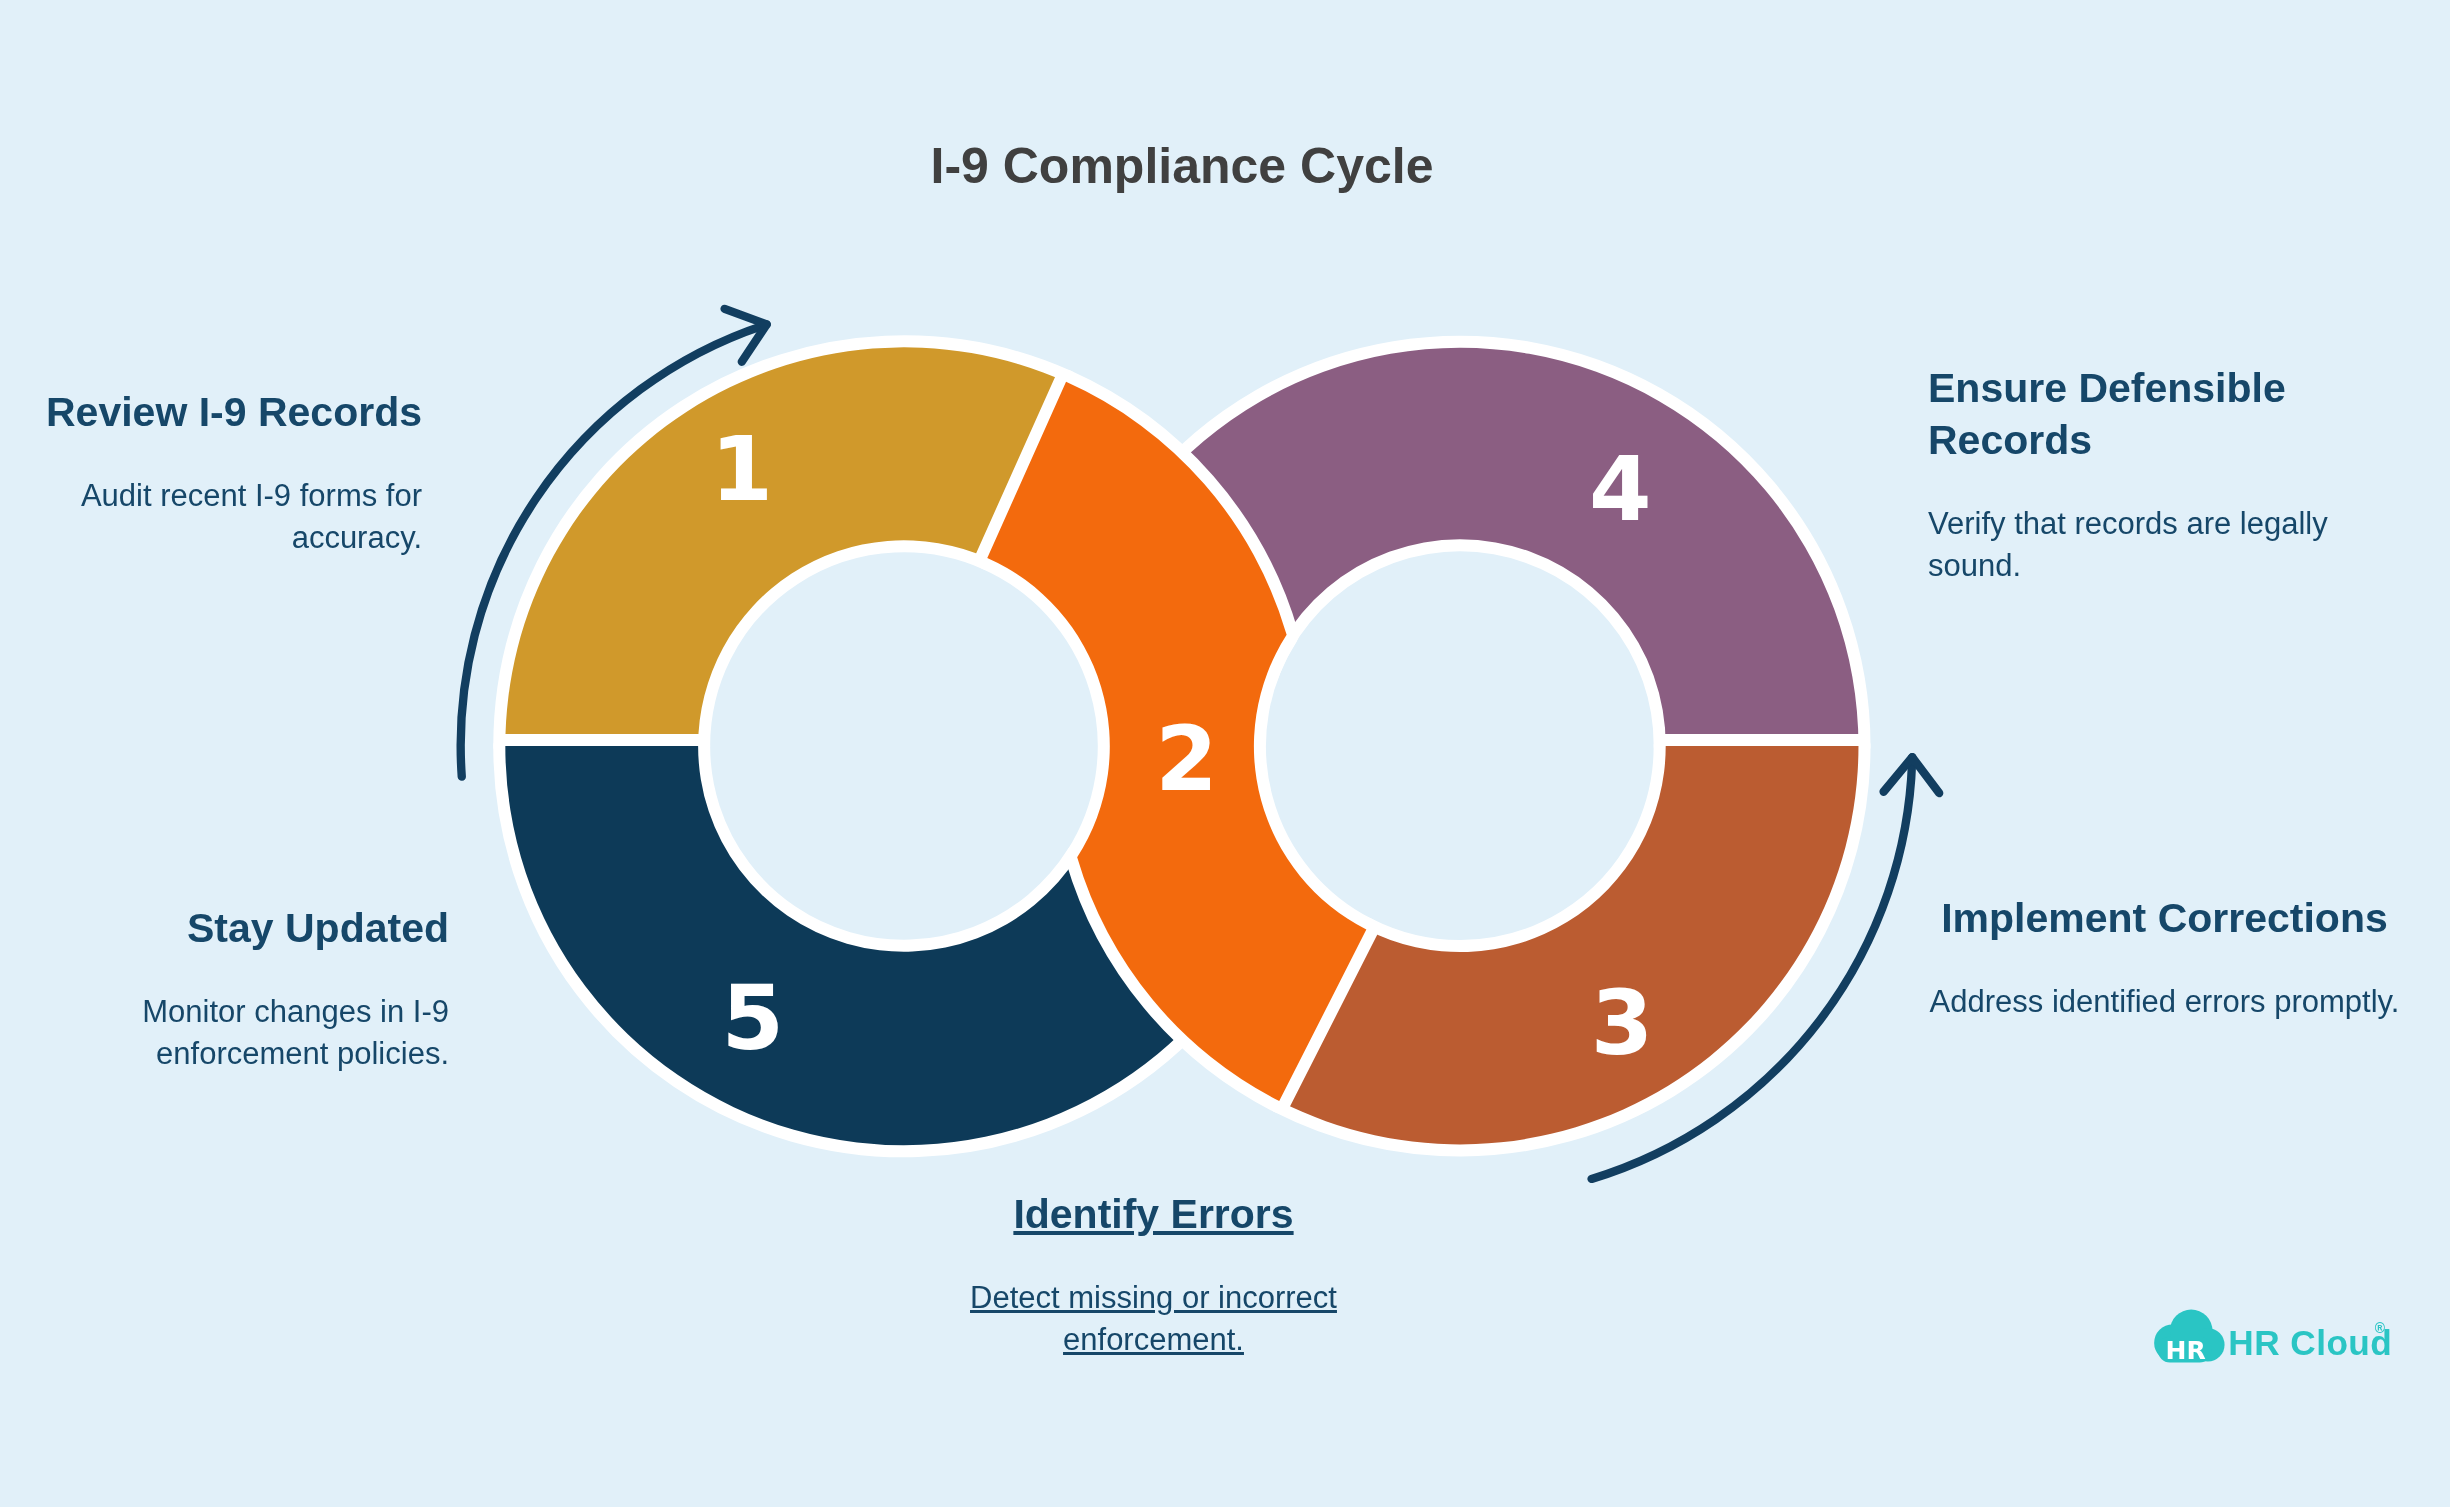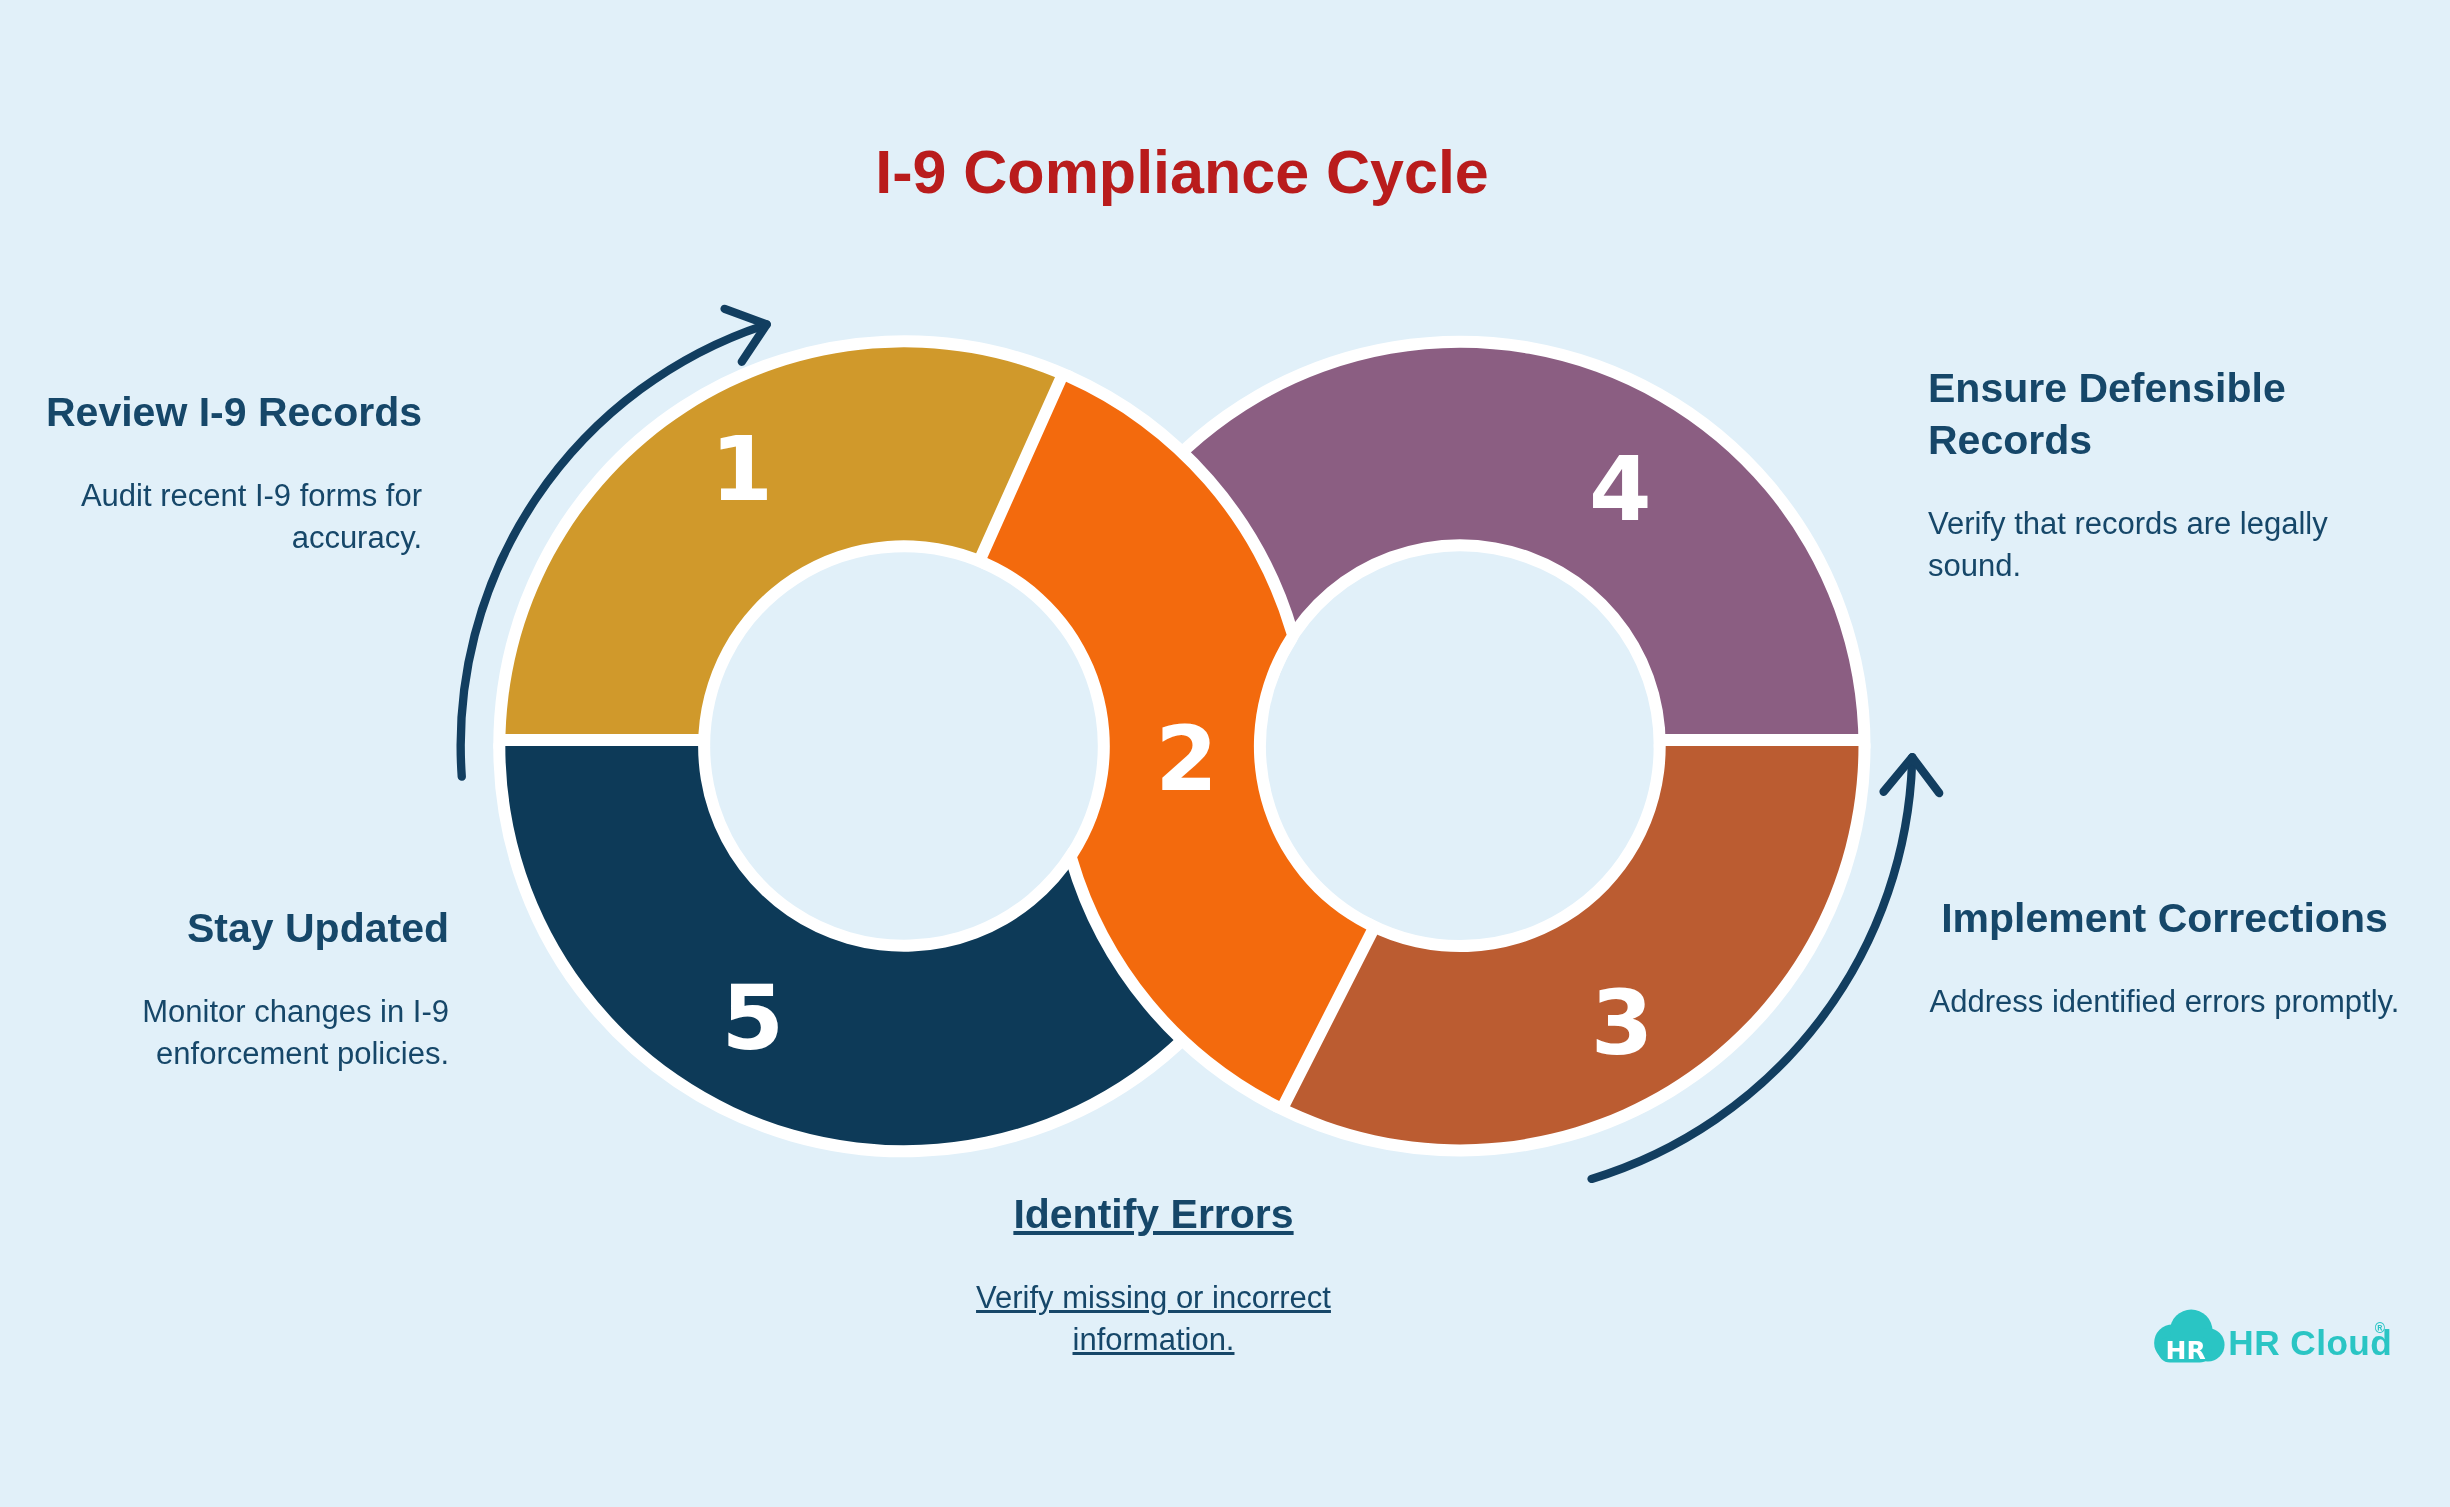--- a/index.html
+++ b/index.html
@@ -11,21 +11,21 @@
     position: relative;
   }
   .stage { position: absolute; left: 0; top: 0; width: 2450px; height: 1507px; }
   svg.fig { position: absolute; left: 0; top: 0; }
 
   .halo { fill: #FFFFFF; stroke: #FFFFFF; stroke-width: 26; stroke-linejoin: round; }
 
   .page-title {
     position: absolute; left: 0; top: 137px; width: 2364px;
     text-align: center;
-    font-size: 61px; font-weight: 700; color: #b91c1c;
+    font-size: 50px; font-weight: 700; color: #404040;
     letter-spacing: 0px;
   }
   .block { position: absolute; color: #164769; }
   .block .heading { font-size: 41px; font-weight: 700; line-height: 52px; }
   .block .body { font-size: 31px; font-weight: 400; line-height: 42px; margin-top: 37px; }
   .align-right { text-align: right; }
   .align-left  { text-align: left; }
   .align-center{ text-align: center; text-decoration: underline; }
 
   .blk-review    { right: 2028px; top: 386px;  width: 436px; }
@@ -124,17 +124,17 @@
     <div class="body">Verify that records are legally sound.</div>
   </div>
 
   <div class="block blk-implement align-left">
     <div class="heading">Implement Corrections</div>
     <div class="body">Address identified errors promptly.</div>
   </div>
 
   <div class="block blk-identify align-center">
     <div class="heading">Identify Errors</div>
-    <div class="body">Verify missing or incorrect information.</div>
+    <div class="body">Detect missing or incorrect enforcement.</div>
   </div>
 
 </div>
 
 
 </body></html>

